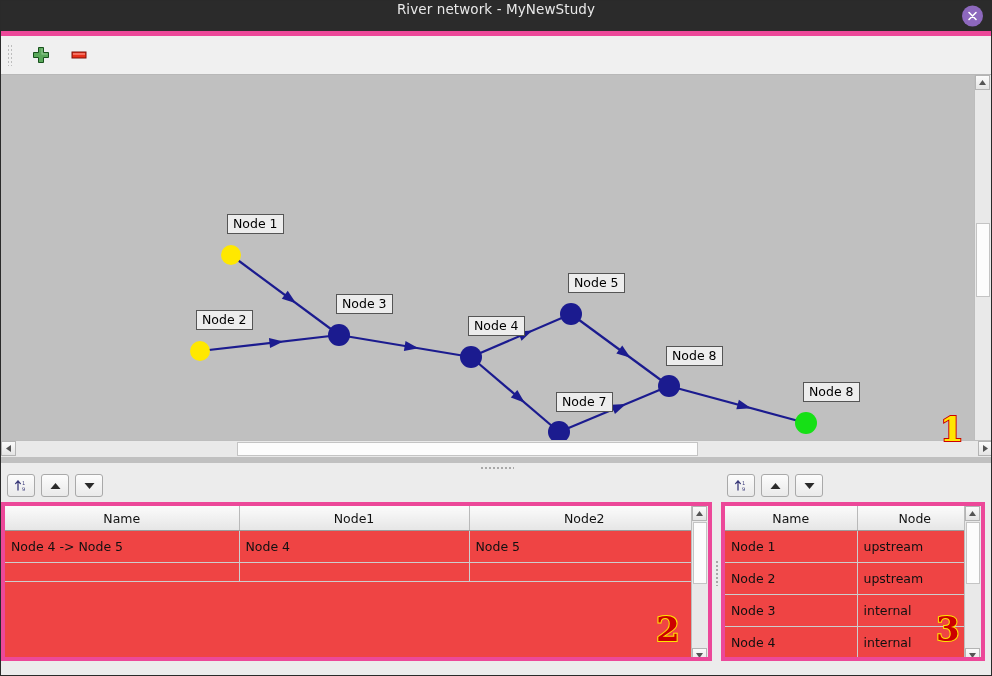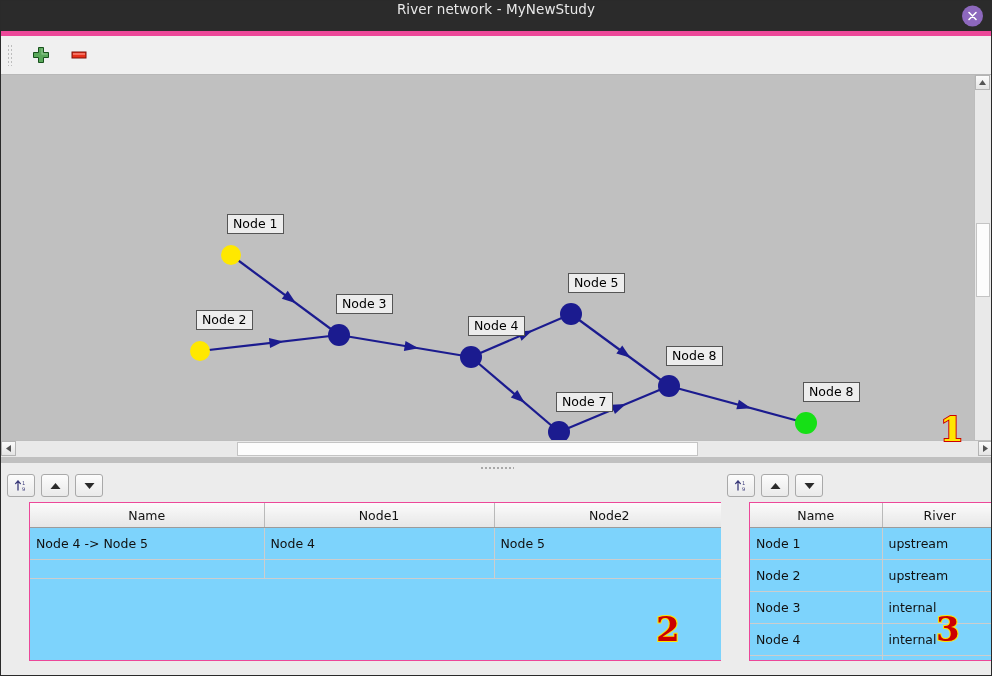--- a/index.html
+++ b/index.html
@@ -178,25 +178,24 @@
     width: 28px; height: 23px;
     background: linear-gradient(#fcfcfc, #eaeaea);
     border: 1px solid #a9a9a9;
     border-radius: 3px;
     display: flex; align-items: center; justify-content: center;
     cursor: pointer;
     box-sizing: border-box;
   }
   .table-area {
     position: relative;
-    background: #7dd3fc;
-    border: 1px solid #ec4899;
+    background: #ef4444;
+    border: 4px solid #ec4899;
     box-sizing: border-box;
     overflow: hidden;
-    margin-left: 28px;
   }
   .tbl { border-collapse: collapse; table-layout: fixed; }
   .tbl th {
     background: linear-gradient(#fbfbfb, #e6e6e6);
     border-right: 1px solid #b9b9b9;
     border-bottom: 1px solid #9b9b9b;
     font-weight: normal;
     font-size: 12.5px;
     height: 22px;
     color: #111;
@@ -440,21 +439,21 @@
 
       <div class="table-area" id="nodes-table-area" style="position:absolute; left:0; top:33px; width:264px; height:159px;">
         <table class="tbl" id="nodes-table" style="width:247px;">
           <colgroup>
               <col style="width:132px">
               <col style="width:115px">
             </colgroup>
           <thead>
               <tr id="nodes-head">
                 <th>Name</th>
-                <th style="border-right: none;">River</th>
+                <th style="border-right: none;">Node</th>
               </tr>
             </thead>
           <tbody id="nodes-body">
               <tr>
                 <td>Node 1</td>
                 <td style="border-right: none;">upstream</td>
               </tr>
               <tr>
                 <td>Node 2</td>
                 <td style="border-right: none;">upstream</td>

